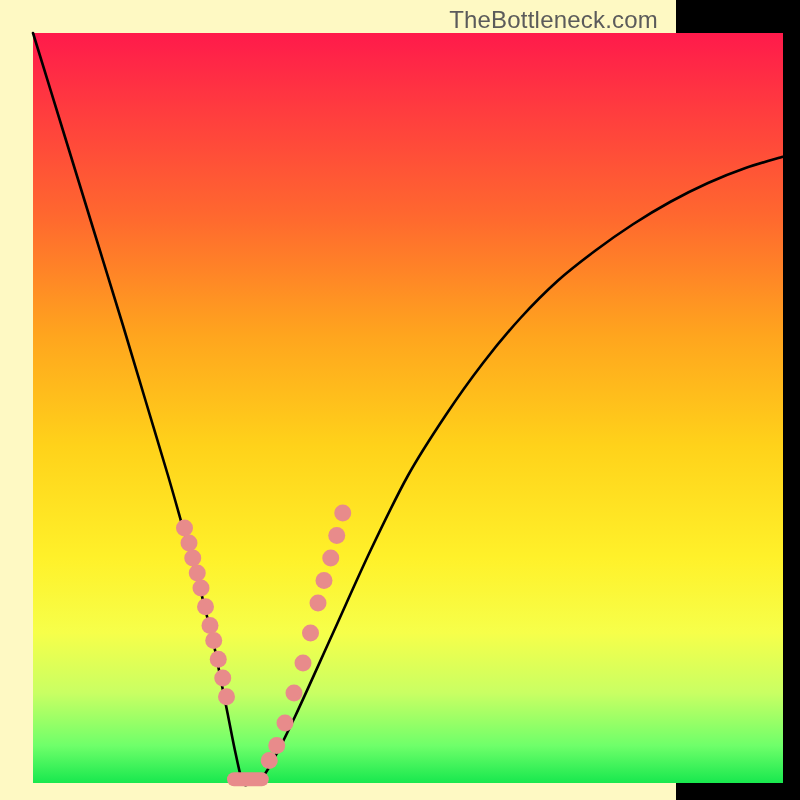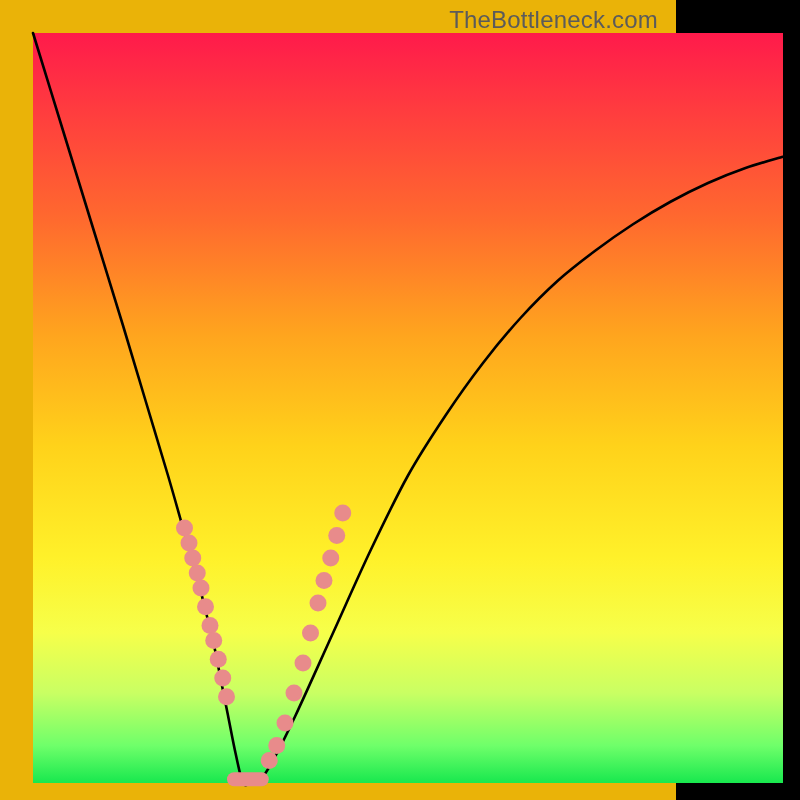--- a/index.html
+++ b/index.html
@@ -8,21 +8,21 @@
     width: 800px;
     height: 800px;
     overflow: hidden;
     background: #000;
     font-family: Arial, Helvetica, sans-serif;
   }
   .stage {
     position: relative;
     width: 676px;
     height: 800px;
-    background: #eab308;
+    background: #fef9c3;
   }
   .plot {
     position: absolute;
     left: 33px;
     top: 33px;
     width: 750px;
     height: 750px;
     background: linear-gradient(to bottom,
       #ff1a4b 0%,
       #ff3b3f 10%,

